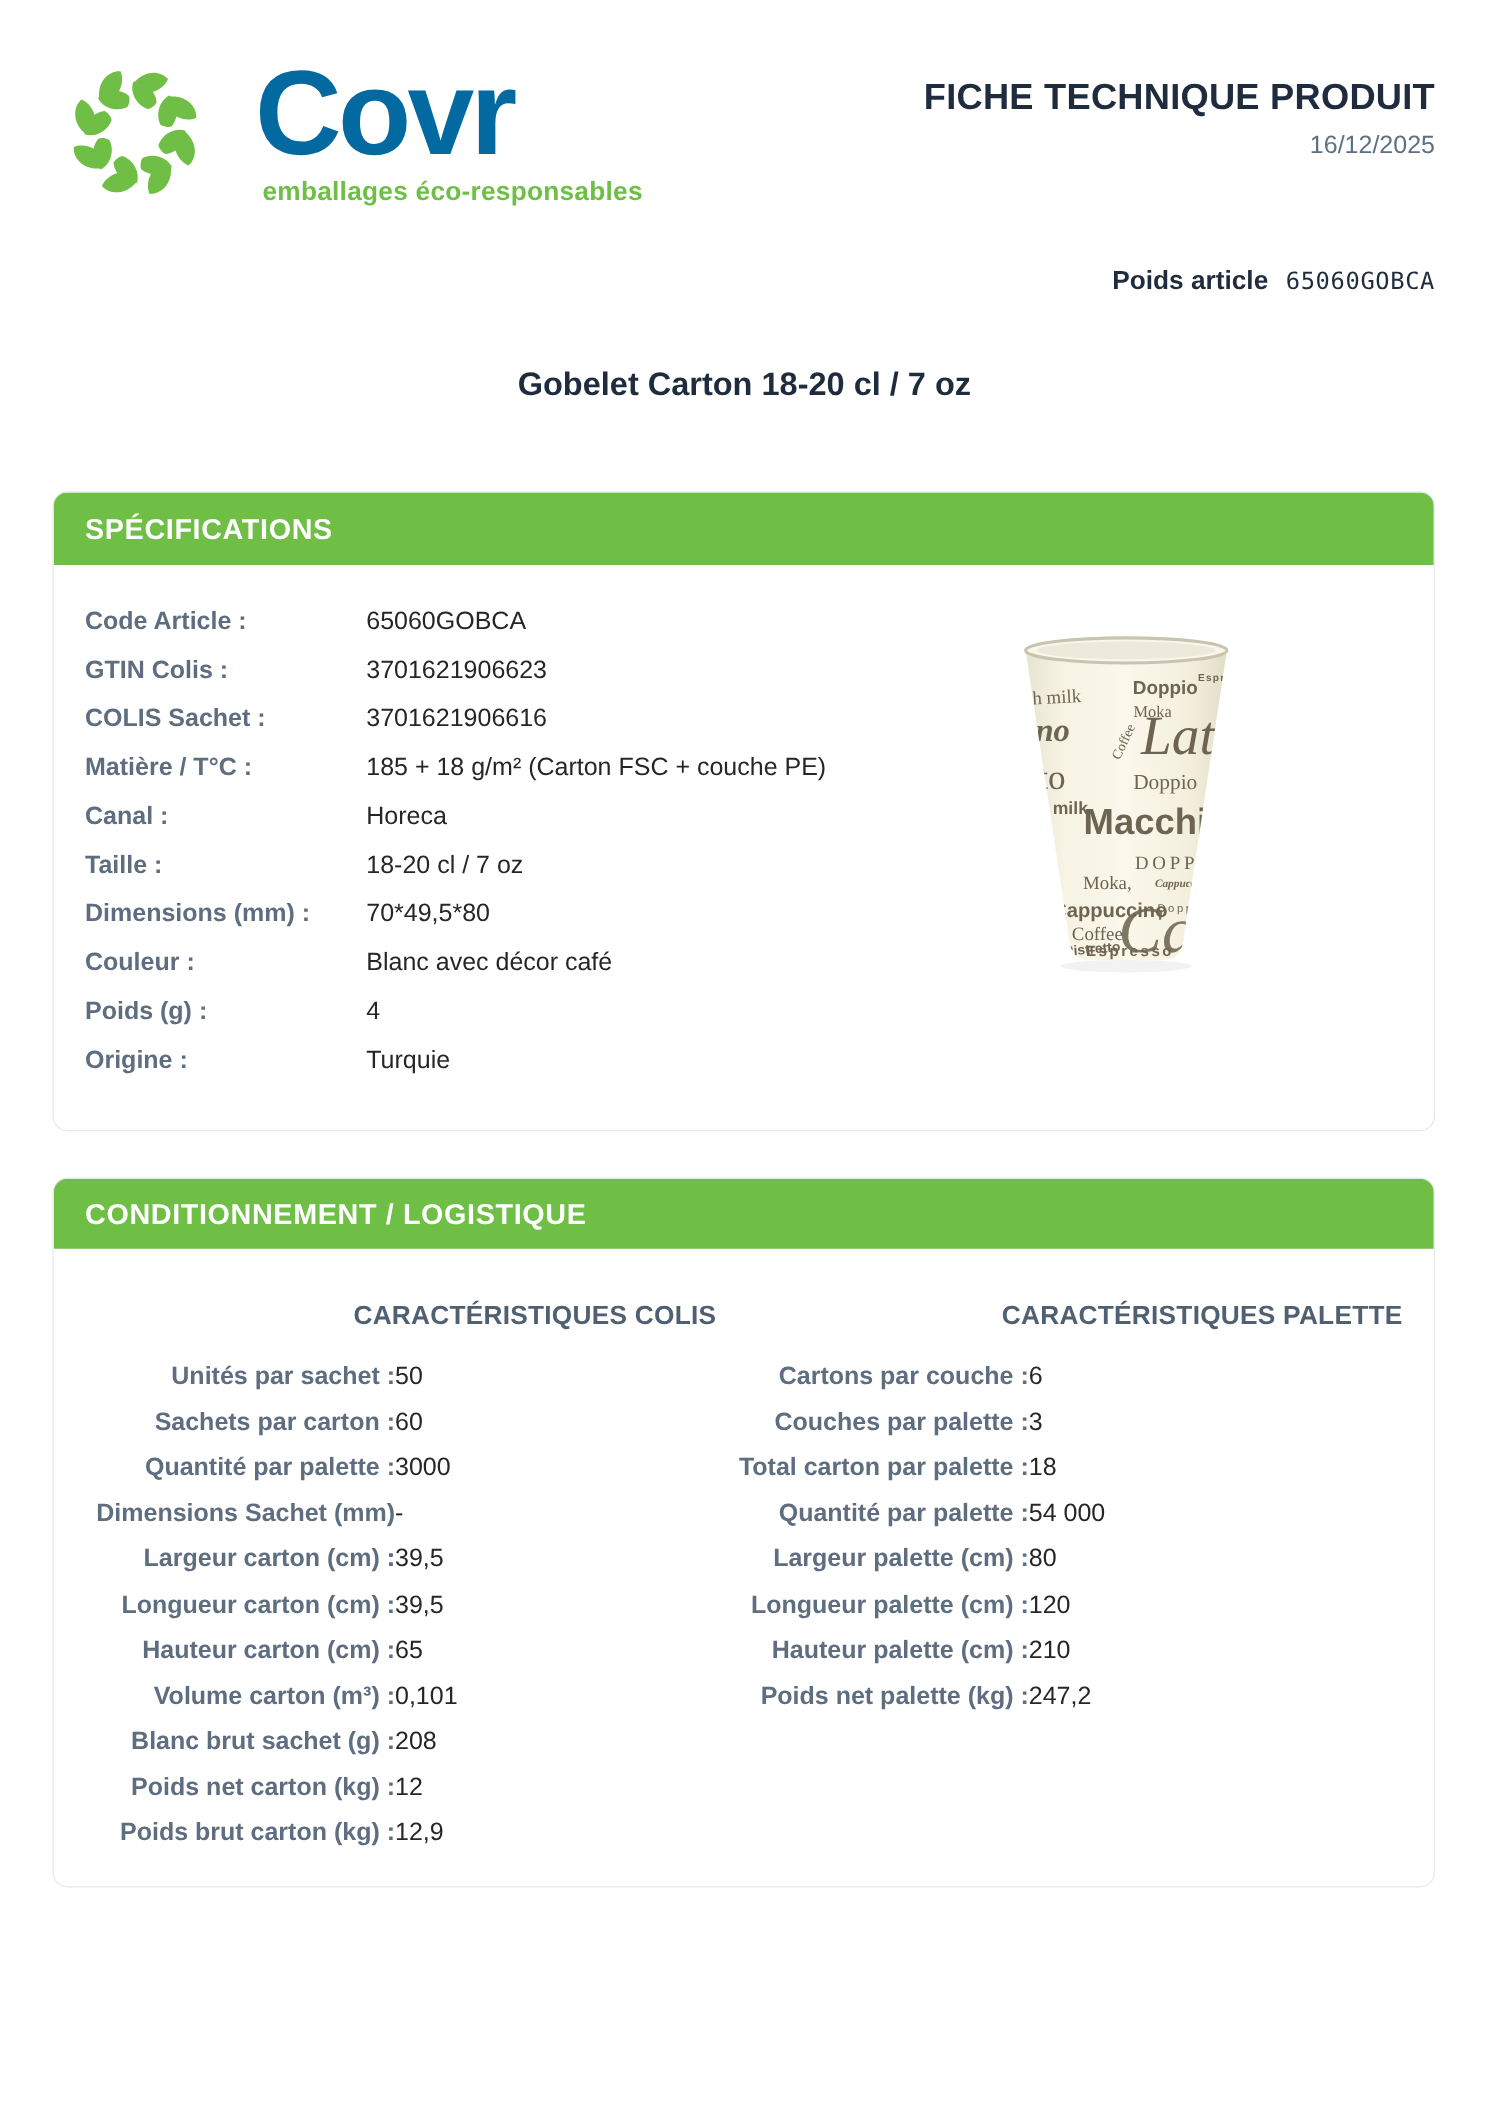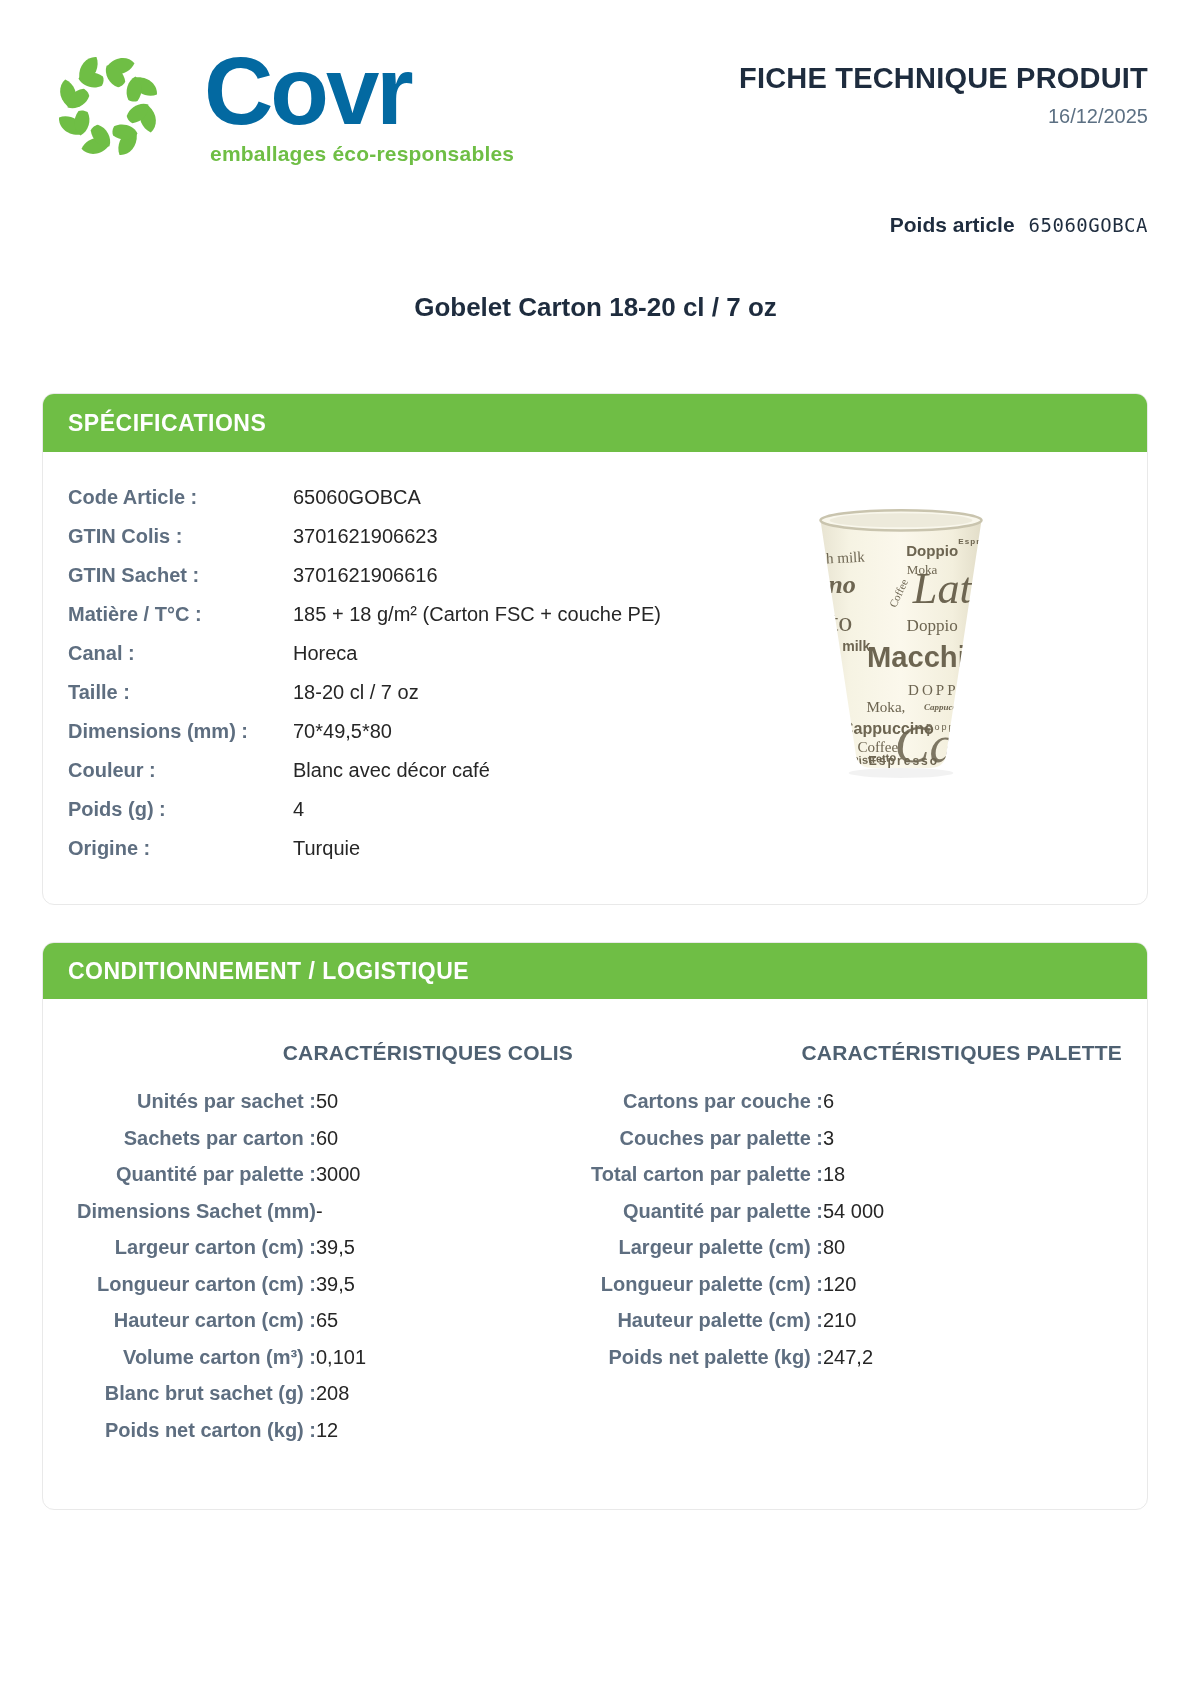--- a/index.html
+++ b/index.html
@@ -109,21 +109,21 @@
             <span class="lbl">Code Article :</span>
             <span class="val">65060GOBCA</span>
           </div>
 
           <div class="row">
             <span class="lbl">GTIN Colis :</span>
             <span class="val">3701621906623</span>
           </div>
 
           <div class="row">
-            <span class="lbl">GTIN Sachet :</span>
+            <span class="lbl">COLIS Sachet :</span>
             <span class="val">3701621906616</span>
           </div>
 
           <div class="row">
             <span class="lbl">Matière / T°C :</span>
             <span class="val">185 + 18 g/m² (Carton FSC + couche PE)</span>
           </div>
 
           <div class="row">
             <span class="lbl">Canal :</span>
@@ -257,20 +257,24 @@
               <div class="row">
                 <span class="lbl">Blanc brut sachet (g) :</span>
                 <span class="val">208</span>
               </div>
 
               <div class="row">
                 <span class="lbl">Poids net carton (kg) :</span>
                 <span class="val">12</span>
               </div>
 
+              <div class="row">
+                <span class="lbl">Poids brut carton (kg) :</span>
+                <span class="val">12,9</span>
+              </div>
             </div>
         </div>
         <div class="col-right">
           <div class="col-title">CARACTÉRISTIQUES PALETTE</div>
           <div class="col-rows">
 
               <div class="row">
                 <span class="lbl">Cartons par couche :</span>
                 <span class="val">6</span>
               </div>

